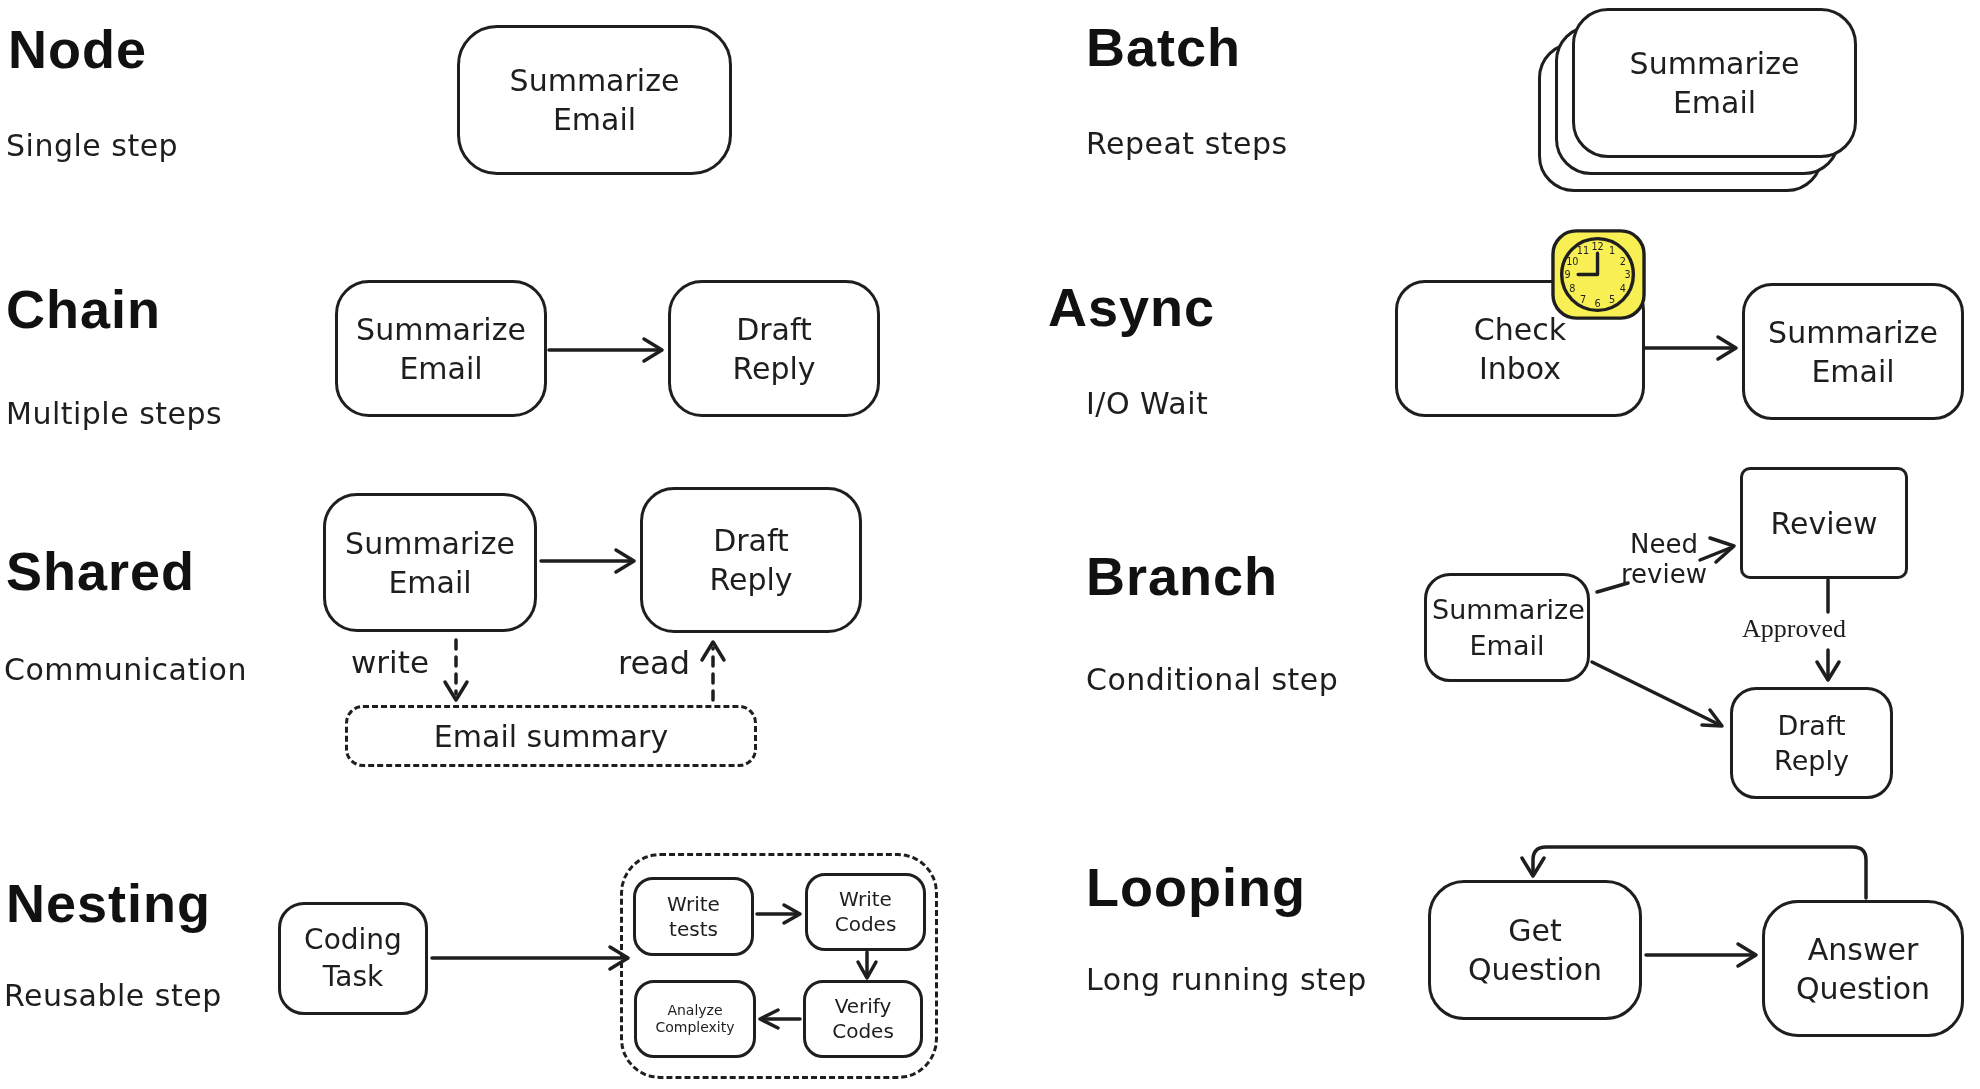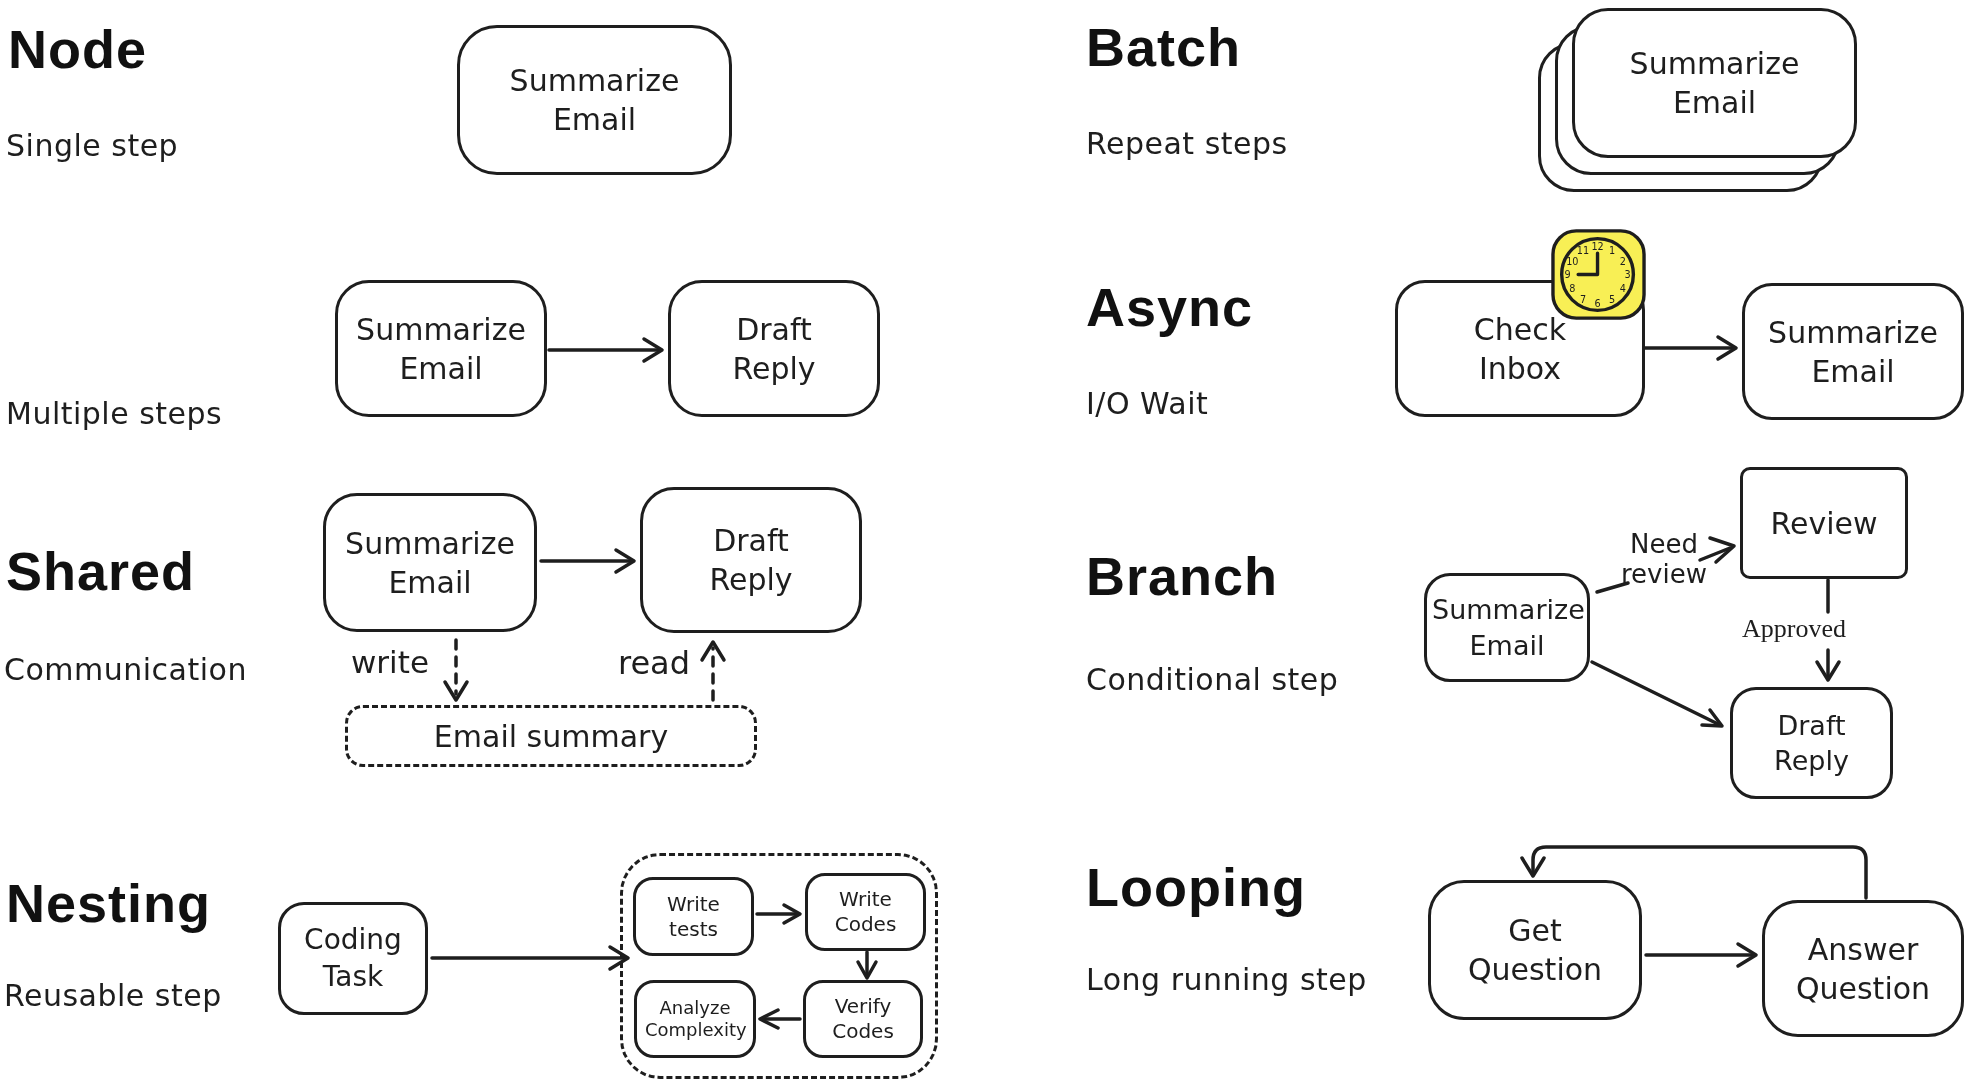--- a/index.html
+++ b/index.html
@@ -105,20 +105,21 @@
       <path d="M1522 858 L1533 876 L1544 858"></path>
     </g>
   </svg>
 
   <div class="abs sec-title" style="left:8px;top:18px;">Node</div>
   <div class="abs sec-sub" style="left:6px;top:128px;">Single step</div>
   <div class="box" style="left:457px;top:25px;width:275px;height:150px;border-radius:40px;">
     <span style="width:200px;">Summarize Email</span>
   </div>
 
+  <div class="abs sec-title" style="left:6px;top:278px;">Chain</div>
   <div class="abs sec-sub" style="left:6px;top:396px;">Multiple steps</div>
   <div class="box" style="left:335px;top:280px;width:212px;height:137px;border-radius:34px;">
     <span style="width:170px;">Summarize Email</span>
   </div>
   <div class="box" style="left:668px;top:280px;width:212px;height:137px;border-radius:34px;">
     <span style="width:120px;">Draft Reply</span>
   </div>
 
   <div class="abs sec-title" style="left:6px;top:540px;">Shared</div>
   <div class="abs sec-sub" style="left:4px;top:652px;">Communication</div>
@@ -142,33 +143,33 @@
   <div class="box dashed" style="left:620px;top:853px;width:318px;height:226px;border-radius:40px;border-width:3px;background:transparent;z-index:1;"></div>
   <div class="box small" style="left:633px;top:877px;width:121px;height:79px;border-radius:20px;border-width:3px;">
     <span style="width:70px;">Write tests</span>
   </div>
   <div class="box small" style="left:805px;top:873px;width:121px;height:78px;border-radius:20px;border-width:3px;">
     <span style="width:70px;">Write Codes</span>
   </div>
   <div class="box small" style="left:803px;top:980px;width:120px;height:78px;border-radius:20px;border-width:3px;">
     <span style="width:70px;">Verify Codes</span>
   </div>
-  <div class="box small" style="left:634px;top:980px;width:122px;height:78px;border-radius:20px;border-width:3px;font-size:18px;">
+  <div class="box small" style="left:634px;top:980px;width:122px;height:78px;border-radius:20px;border-width:3px;font-size:14px;">
     <span style="width:100px;">Analyze Complexity</span>
   </div>
 
   <div class="abs sec-title" style="left:1086px;top:16px;">Batch</div>
   <div class="abs sec-sub" style="left:1086px;top:126px;">Repeat steps</div>
   <div class="box" style="left:1538px;top:42px;width:285px;height:150px;border-radius:36px;z-index:2;"></div>
   <div class="box" style="left:1555px;top:25px;width:285px;height:150px;border-radius:36px;z-index:3;"></div>
   <div class="box" style="left:1572px;top:8px;width:285px;height:150px;border-radius:36px;z-index:4;">
     <span style="width:190px;">Summarize Email</span>
   </div>
 
-  <div class="abs sec-title" style="left:1086px;top:276px;">Async</div>
+  <div class="abs sec-title" style="left:1048px;top:276px;">Async</div>
   <div class="abs sec-sub" style="left:1086px;top:386px;">I/O Wait</div>
   <div class="box" style="left:1395px;top:280px;width:250px;height:137px;border-radius:30px;">
     <span style="width:120px;">Check Inbox</span>
   </div>
   <div class="sticky" style="left:1550px;top:228px;width:97px;height:93px;">
     <svg width="97" height="93" viewBox="0 0 100 96">
       <rect x="3" y="3" width="94" height="90" rx="24" fill="#f8ef55" stroke="#1e1e1e" stroke-width="3.5"></rect>
       <circle cx="49" cy="48" r="37" fill="none" stroke="#1e1e1e" stroke-width="3.5"></circle>
       <g fill="#1e1e1e" font-family="DejaVu Sans, sans-serif" font-size="10" text-anchor="middle">
         <text x="49" y="23">12</text>

